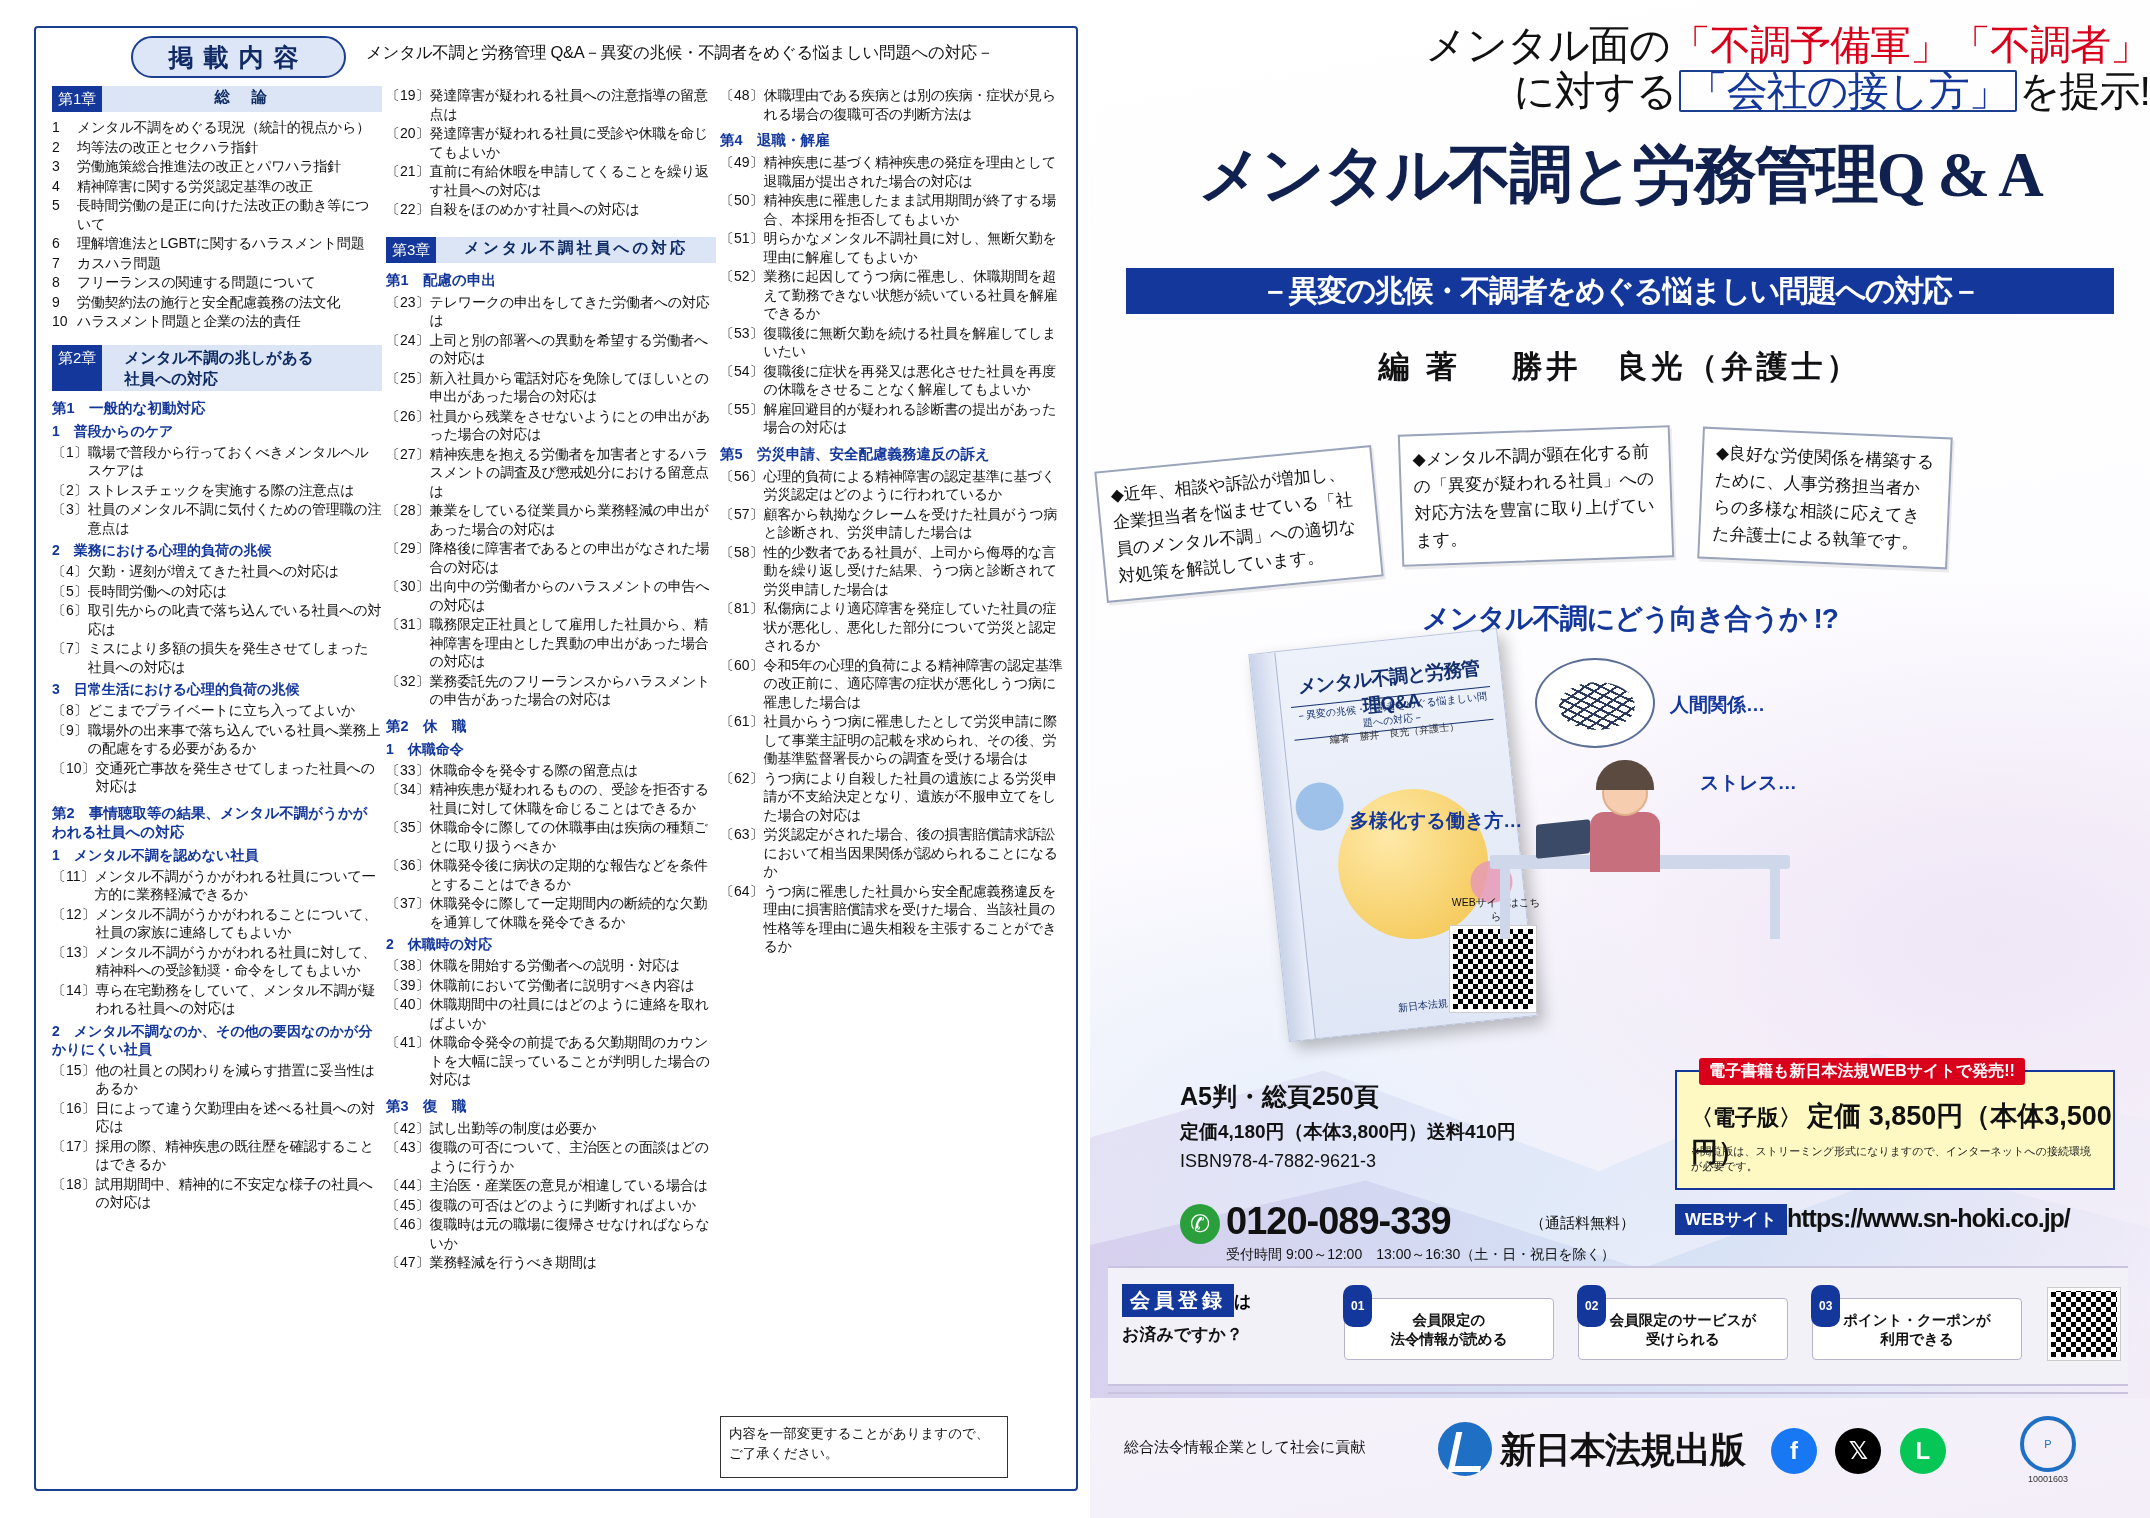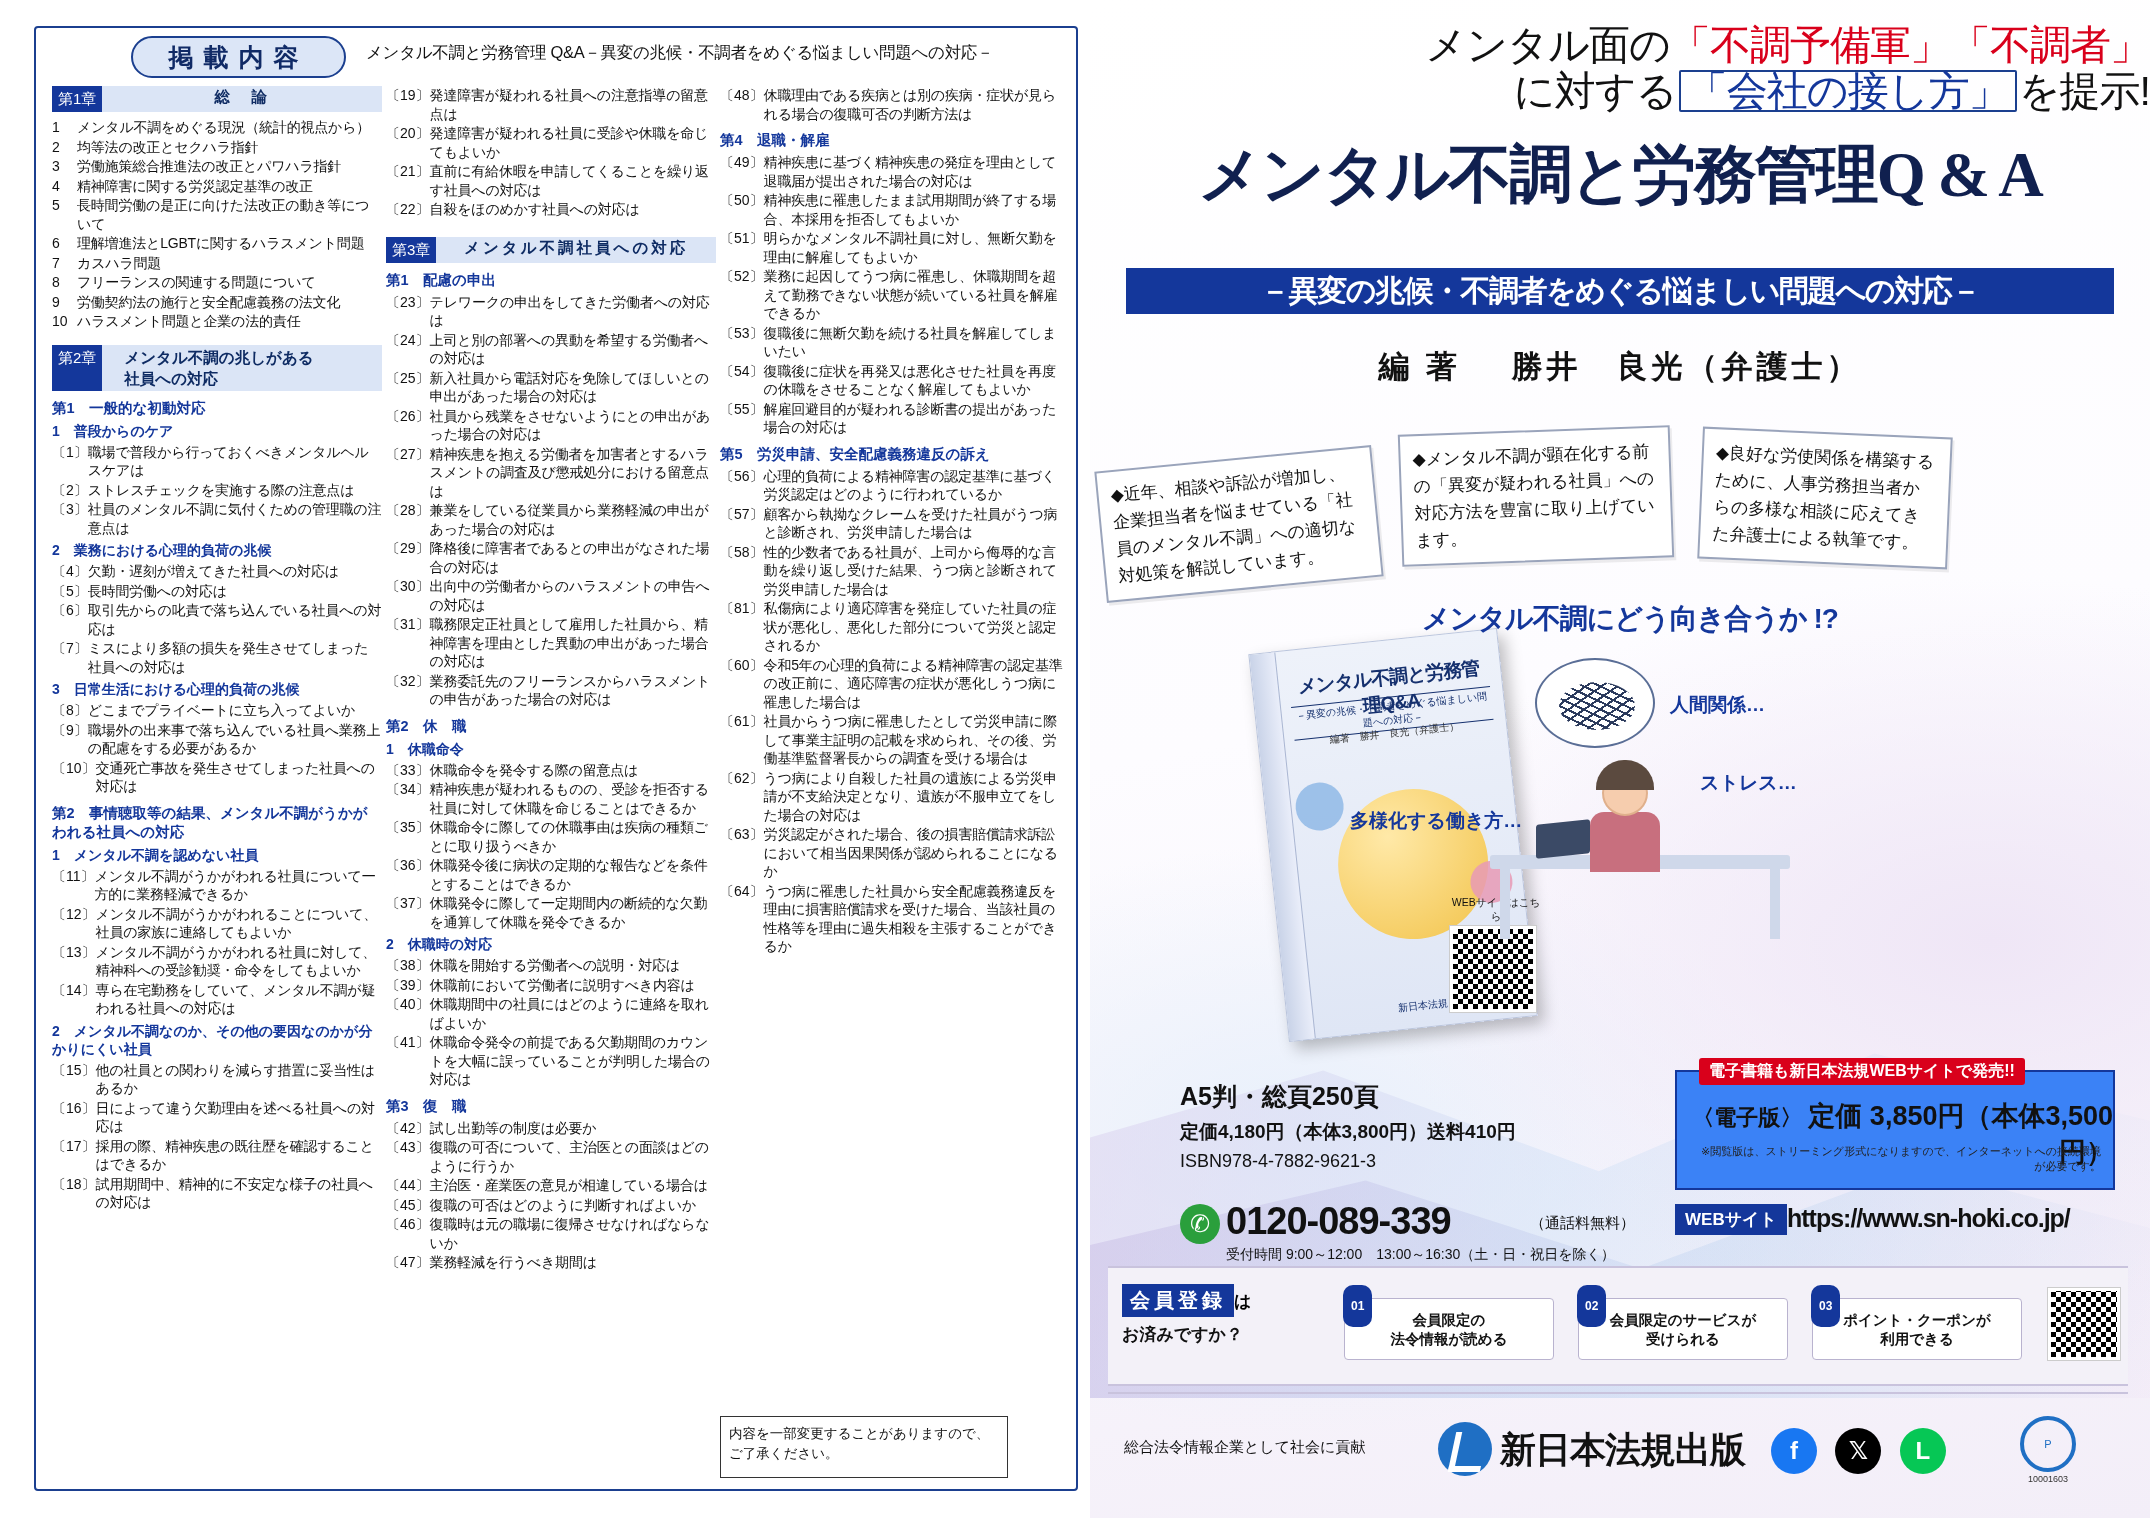--- a/index.html
+++ b/index.html
@@ -210,21 +210,21 @@
 
   .tel-row { position:absolute; left:1180px; top:1200px; width:460px; }
   .tel-icon { position:absolute; left:0; top:4px; width:40px; height:40px; border-radius:50%;
     background:#2a9f3c; color:#fff; font-size:24px; text-align:center; line-height:40px; }
   .tel-no { position:absolute; left:46px; top:0; font-size:38px; font-weight:bold; color:#111; letter-spacing:-1px;}
   .tel-free { position:absolute; left:350px; top:14px; font-size:15px; color:#111;}
   .tel-hours { position:absolute; left:46px; top:46px; font-size:14px; color:#111;}
 
   .ebook-box {
     position:absolute; left:1675px; top:1070px; width:440px; height:120px;
-    border:2px solid #14379b; background:#3b82f6;text-align:right;
+    border:2px solid #14379b; background:#fef9c3;
   }
   .ebook-badge {
     position:absolute; left:22px; top:-14px; background:#d9001b; color:#fff;
     font-size:16px; font-weight:bold; padding:3px 10px; border-radius:3px;
   }
   .ebook-price { position:absolute; left:14px; top:26px; font-size:22px; font-weight:bold; color:#111;}
   .ebook-price .big { font-size:27px; }
   .ebook-note { position:absolute; left:14px; top:72px; width:410px; font-size:11px; color:#222; line-height:15px;}
 
   .web-row { position:absolute; left:1675px; top:1204px; width:450px; }

